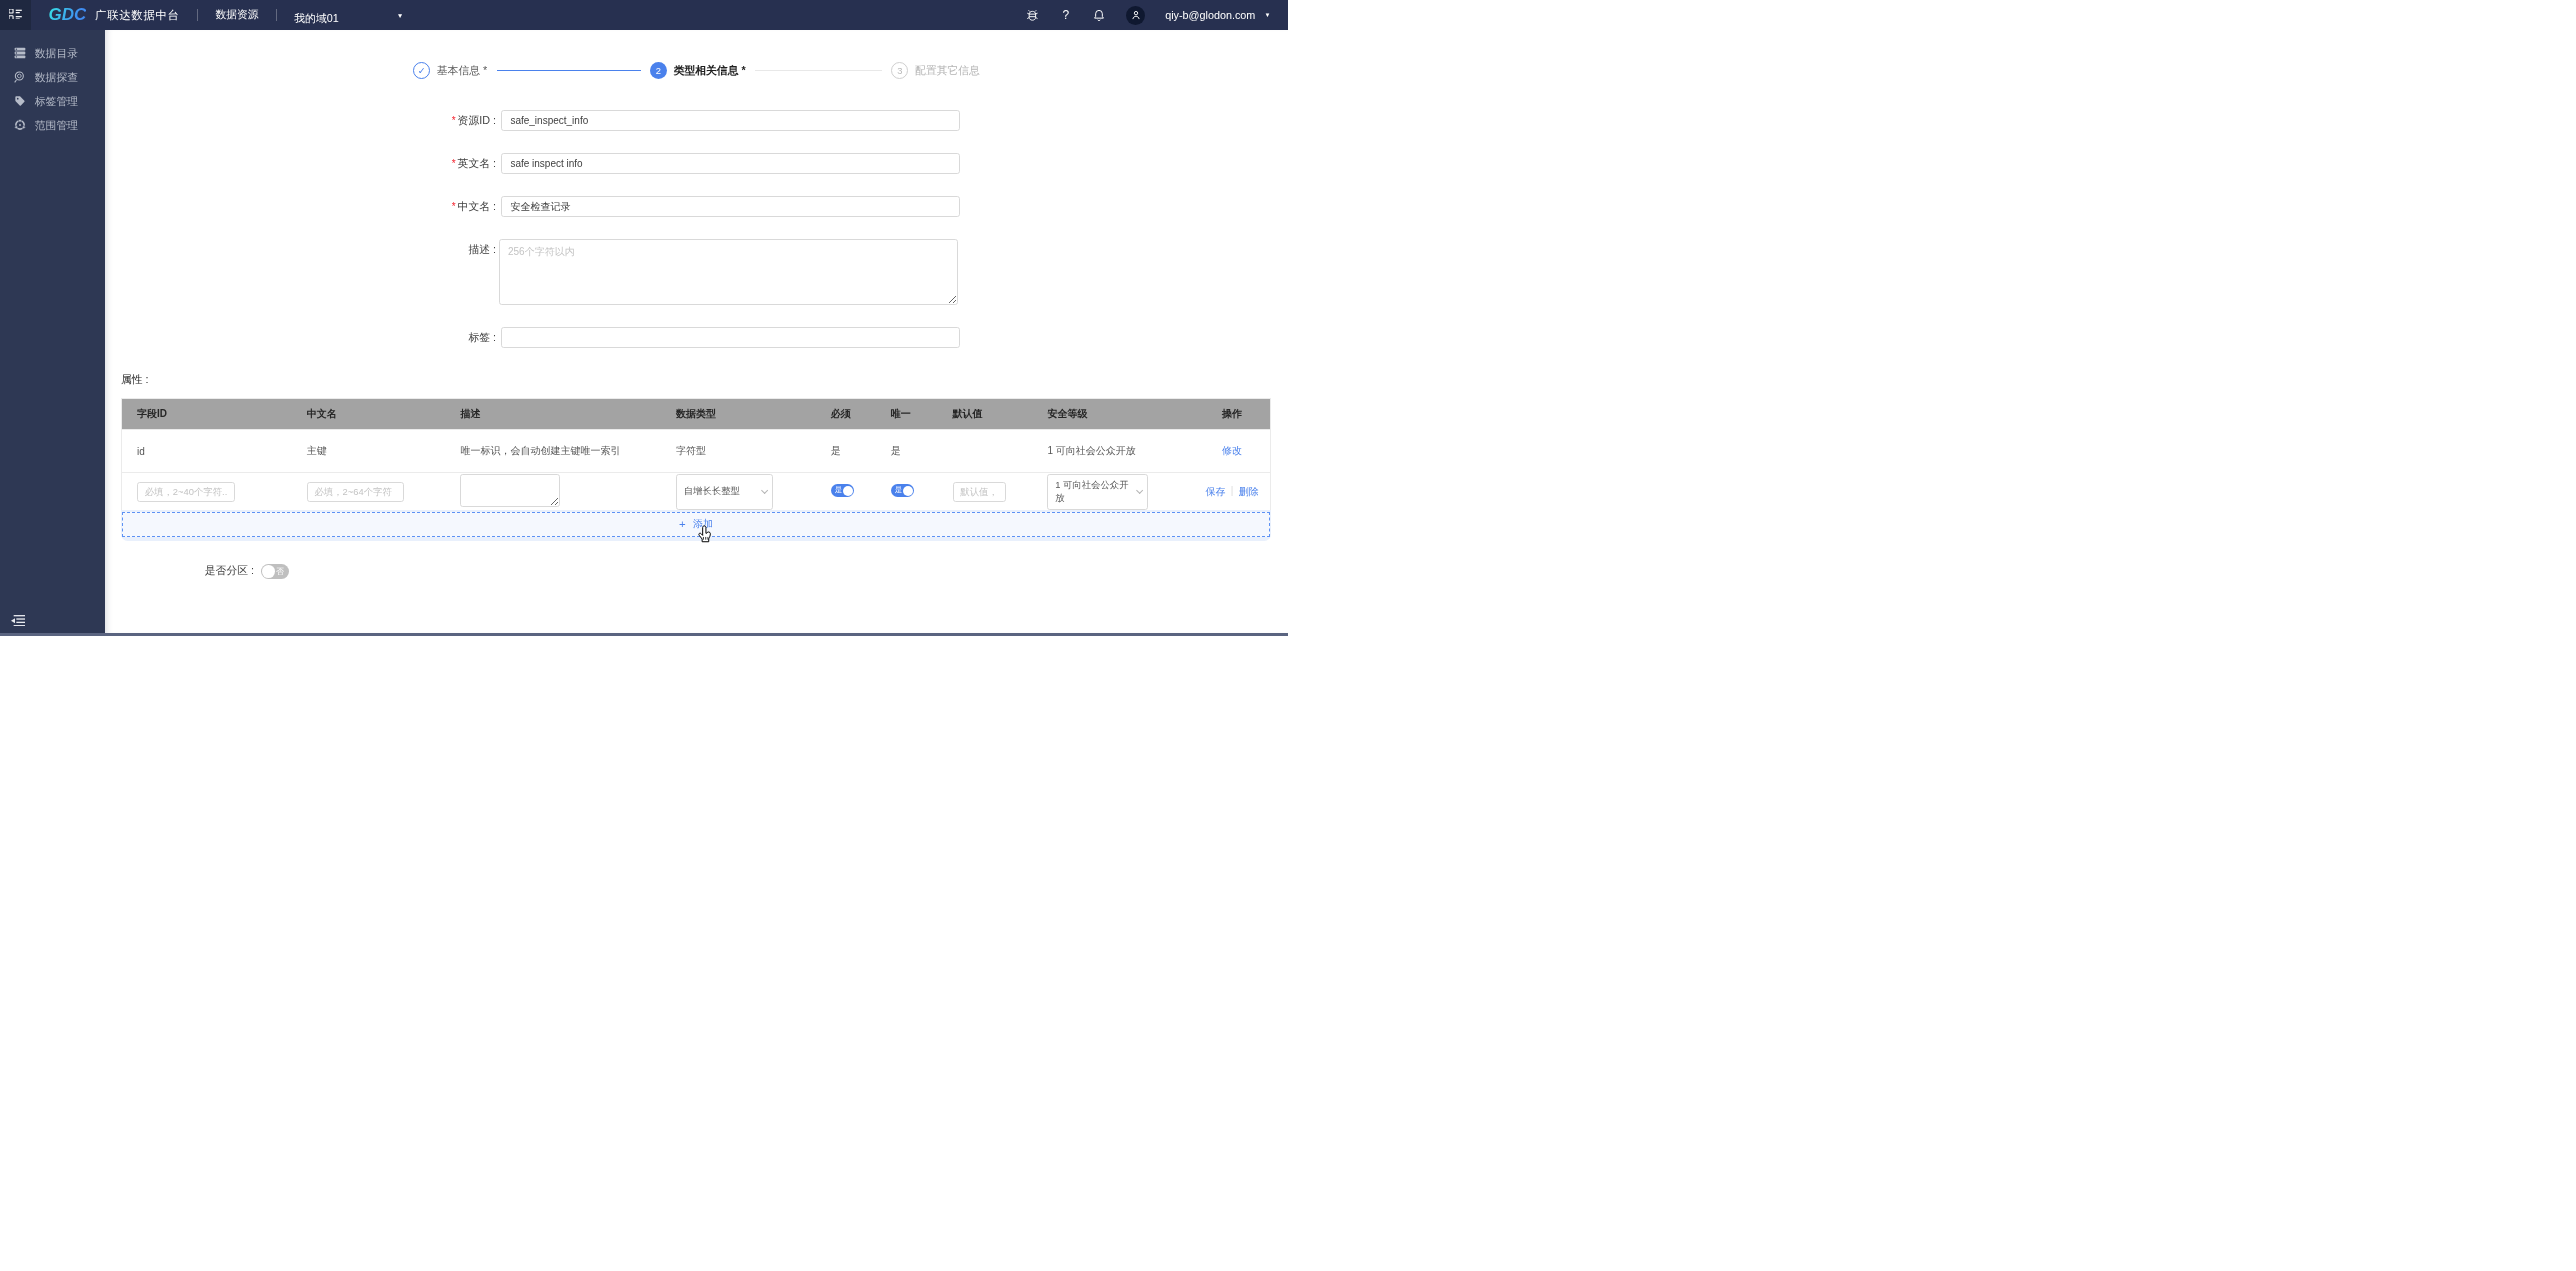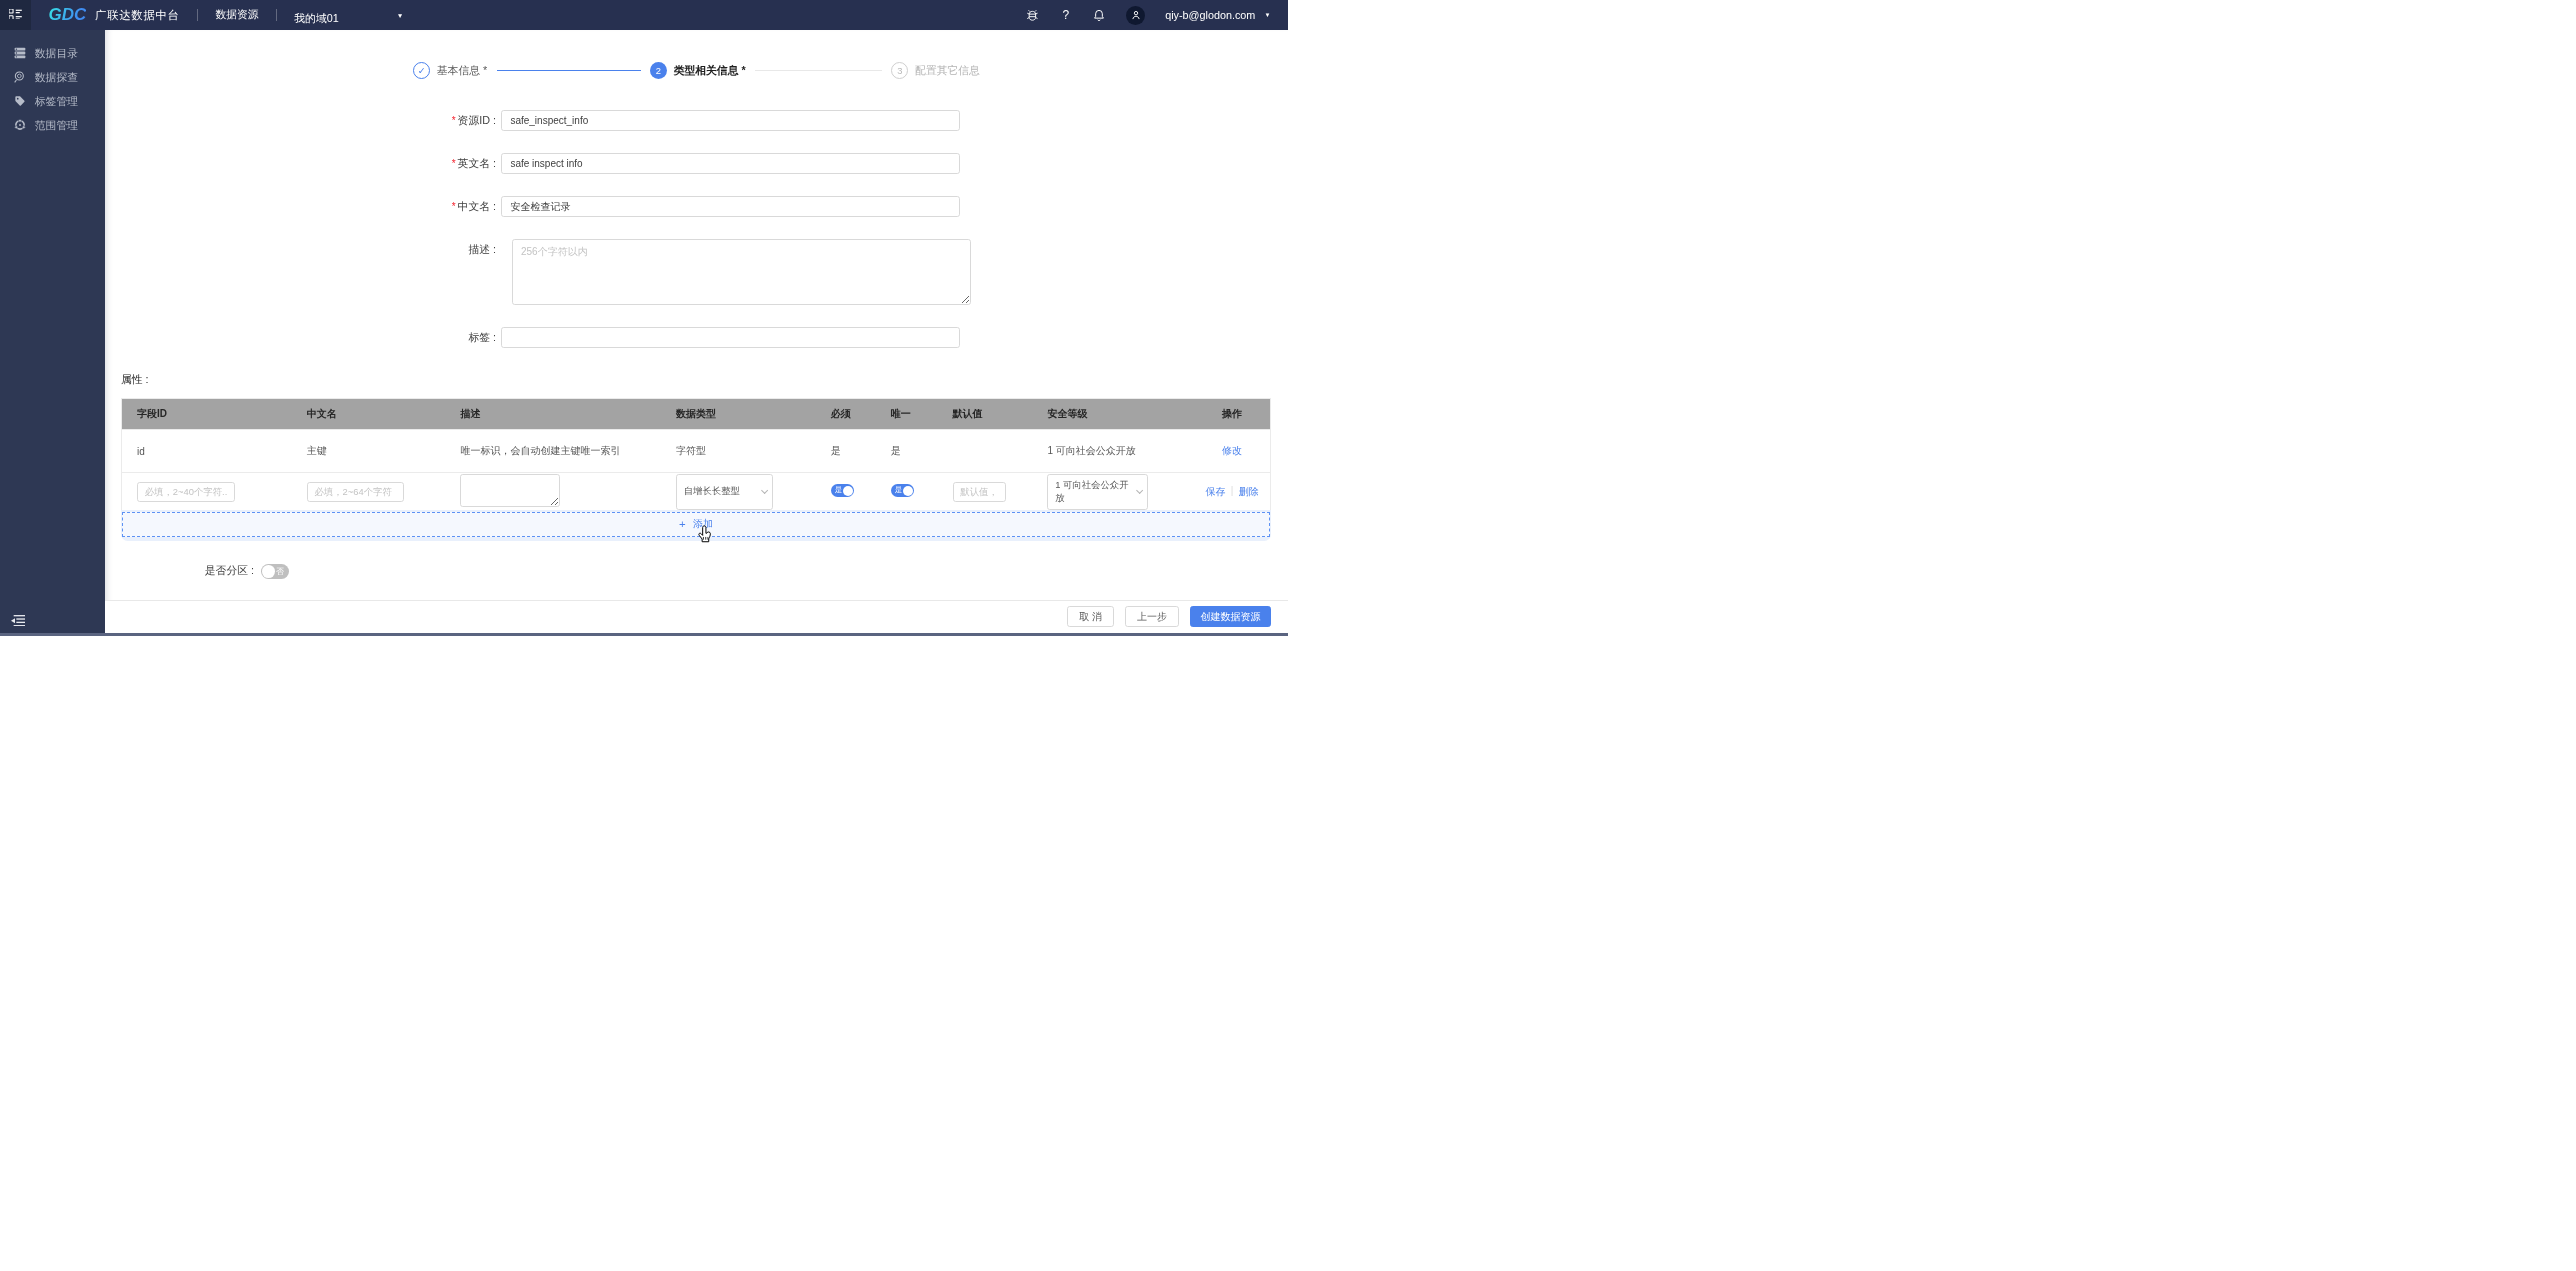--- a/index.html
+++ b/index.html
@@ -49,21 +49,21 @@
   .connector { width:144px; height:1.3px; background:#4a81ec; margin:0 9.4px; }
   .connector.gray { width:127px; background:#e8e8e8; }
 
   
   .form { margin-top:31px; }
   .frow { display:flex; align-items:center; margin-bottom:22px; }
   .frow.top { align-items:flex-start; }
   .flabel { width:391px; text-align:right; font-size:10.8px; color:#404040; flex:0 0 auto; line-height:21px; }
   .req { color:#f5222d; margin-right:2px; font-size:10px; }
   .finput { margin-left:5.4px; width:459px; height:21px; border:0.7px solid #d9d9d9; border-radius:2.7px; padding:0 8px; font-size:10px; color:#404040; background:#fff; outline:none; font-family:inherit; }
-  .ftextarea { margin-left:16px; width:459px; height:66px; border:0.7px solid #d9d9d9; border-radius:2.7px; padding:4.7px 8px; font-size:10px; color:#404040; resize:both; outline:none; font-family:inherit; }
+  .ftextarea { margin-left:3px; width:459px; height:66px; border:0.7px solid #d9d9d9; border-radius:2.7px; padding:4.7px 8px; font-size:10px; color:#404040; resize:both; outline:none; font-family:inherit; }
   ::placeholder { color:#c3c3c3; opacity:1; }
 
   
   .attr-title { margin:25px 0 11.4px 16px; font-size:10.8px; color:#262626; }
   .table { margin-left:16px; width:1150px; border:0.7px solid #ebebeb; border-bottom:none; }
   .thead { display:flex; align-items:center; background:#a3a3a3; height:30px; font-weight:bold; font-size:10px; color:#262626; }
   .trow { display:flex; align-items:center; height:43px; border-top:0.7px solid #ebebeb; font-size:10px; color:#555; background:#fff; }
   .trow.edit { height:38px; }
   .c1{width:170px;padding-left:15px;} .c2{width:154px;padding-left:15px;} .c3{width:216px;padding-left:15px;}
   .c4{width:155px;padding-left:15px;} .c5{width:60px;padding-left:15px;} .c6{width:62px;padding-left:15px;}
@@ -327,25 +327,20 @@
   </div>
 
   <div class="partition">
     <div class="plabel">是否分区 :</div>
     <span class="sw-off">
       <span class="knob"></span>
       <span class="txt">否</span>
     </span>
   </div>
 
-  <div class="footer">
-    <button class="btn">取 消</button>
-    <button class="btn">上一步</button>
-    <button class="btn primary">创建数据资源</button>
-  </div>
 </div>
 
 <div class="cursor">
   <svg width="17.5" height="19" viewBox="0 0 19 21">
       <path d="M9 1c1.2 0 1.8.8 1.8 2v6.2l1-.2c.4-2 3.9-1.7 3.9.6 0 .9-.2 1.8-.5 2.8-.3 1.1-.8 2.1-1.3 2.8v3.3H6.6v-3C5.6 14 4.3 12.6 3.3 11.3c-.6-.8-.3-2 .7-2.2.6-.1 1.2.1 1.6.6l1.6 1.8V3c0-1.2.6-2 1.8-2z" fill="#fff" stroke="#000" stroke-width="1.1" stroke-linejoin="round"></path>
       <path d="M8 16.2v-3M10.6 16.2v-3M13 16.2v-3" stroke="#000" stroke-width=".9"></path>
     </svg>
 </div>
 
 <div class="bottom-strip"></div>

